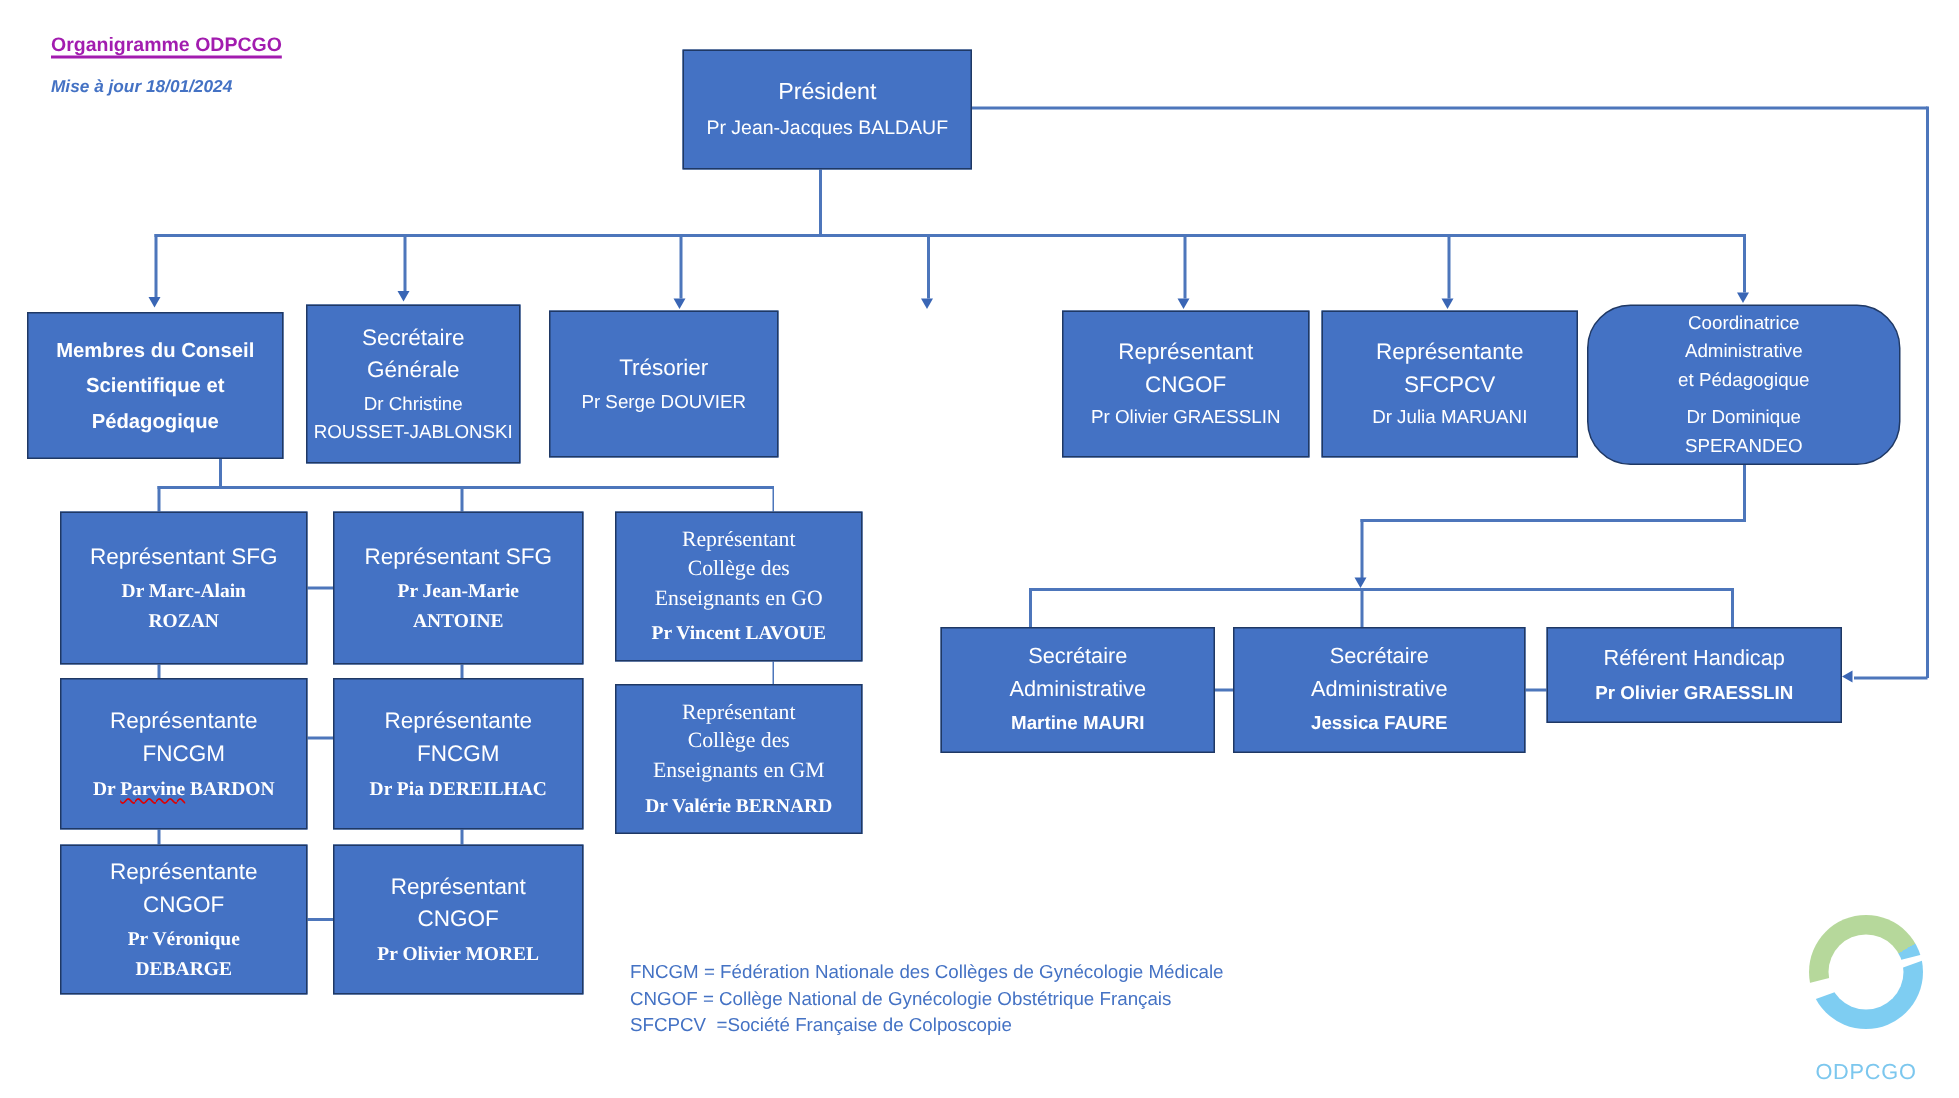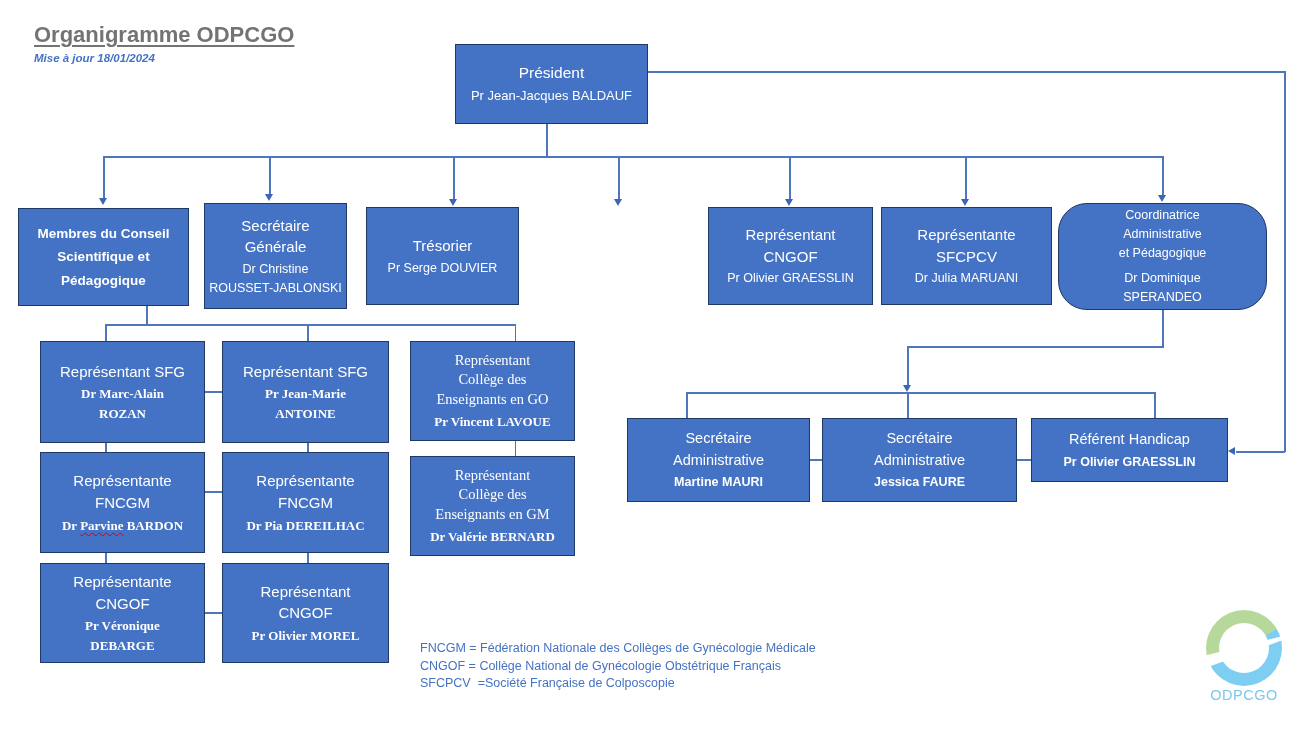--- a/index.html
+++ b/index.html
@@ -1,31 +1,31 @@
 <!DOCTYPE html>
 <html><head>
 <meta charset="utf-8">
 <style>
   html,body{margin:0;padding:0;background:#fff;}
   #canvas{position:relative;width:1306px;height:732px;background:#ffffff;overflow:hidden;
           font-family:"Liberation Sans",sans-serif;}
 
   
-  .hdr-title{position:absolute;left:34px;top:22px;font-size:22px;font-weight:bold;color:#737373;
+  .hdr-title{position:absolute;left:34px;top:22px;font-size:13px;font-weight:bold;color:#a21caf;
              text-decoration:underline;text-decoration-thickness:2px;text-underline-offset:3px;}
   .hdr-sub{position:absolute;left:34px;top:52px;font-size:11.5px;font-style:italic;font-weight:bold;color:#4472c4;}
 
   
   .node{position:absolute;background:#4472c4;border:1.8px solid #1f3864;color:#fff;
         display:flex;flex-direction:column;align-items:center;justify-content:center;
         text-align:center;box-sizing:border-box;}
   .title{font-size:15px;line-height:1.45;white-space:pre-line;}
   .name{font-size:12.5px;line-height:1.5;white-space:pre-line;margin-top:2px;}
 
-  #b-president{left:455px;top:44px;width:193px;height:80px;}
+  #b-president{left:455px;top:33px;width:193px;height:80px;}
   #b-president .title{font-size:15.5px;}
   #b-president .name{font-size:13px;}
 
   #b-membres{left:18px;top:208px;width:171px;height:98px;}
   #b-membres .title{font-size:13.5px;font-weight:bold;line-height:1.75;}
 
   #b-secgen{left:204px;top:203px;width:143px;height:106px;}
   #b-tresorier{left:366px;top:207px;width:153px;height:98px;}
   #b-vicepres{left:543px;top:207px;width:152px;height:98px;}
   #b-rcngof{left:708px;top:207px;width:165px;height:98px;}
@@ -68,21 +68,21 @@
   .legend-line{font-size:12.5px;line-height:17.5px;white-space:pre-wrap;}
 
   
   #logo{position:absolute;left:1198px;top:610px;width:92px;text-align:center;}
   .logo-ring{position:relative;width:76px;height:76px;margin:0 auto;}
   .logo-circle{position:absolute;inset:0;border-radius:50%;
        background:conic-gradient(from 250deg,#b6d89b 0deg 170deg,#7ecdf2 170deg 360deg);}
   .logo-circle::after{content:"";position:absolute;inset:13px;background:#fff;border-radius:50%;}
   .logo-swoosh{position:absolute;left:-14px;top:33px;width:106px;height:13px;background:#fff;
        transform:rotate(-17deg);clip-path:polygon(0 0,100% 40%,100% 60%,0 100%);}
-  .logo-text{margin-top:1px;font-size:14.5px;color:#7cc7ee;letter-spacing:0.5px;}
+  .logo-text{margin-top:21px;font-size:14.5px;color:#7cc7ee;letter-spacing:0.5px;}
 </style>
 </head>
 <body>
 
 <div id="canvas">
 
   <div class="hdr-title">Organigramme ODPCGO</div>
   <div class="hdr-sub">Mise à jour 18/01/2024</div>
 
   <div class="ln" style="left:546px;top:113px;width:1.5px;height:44px;"></div>

